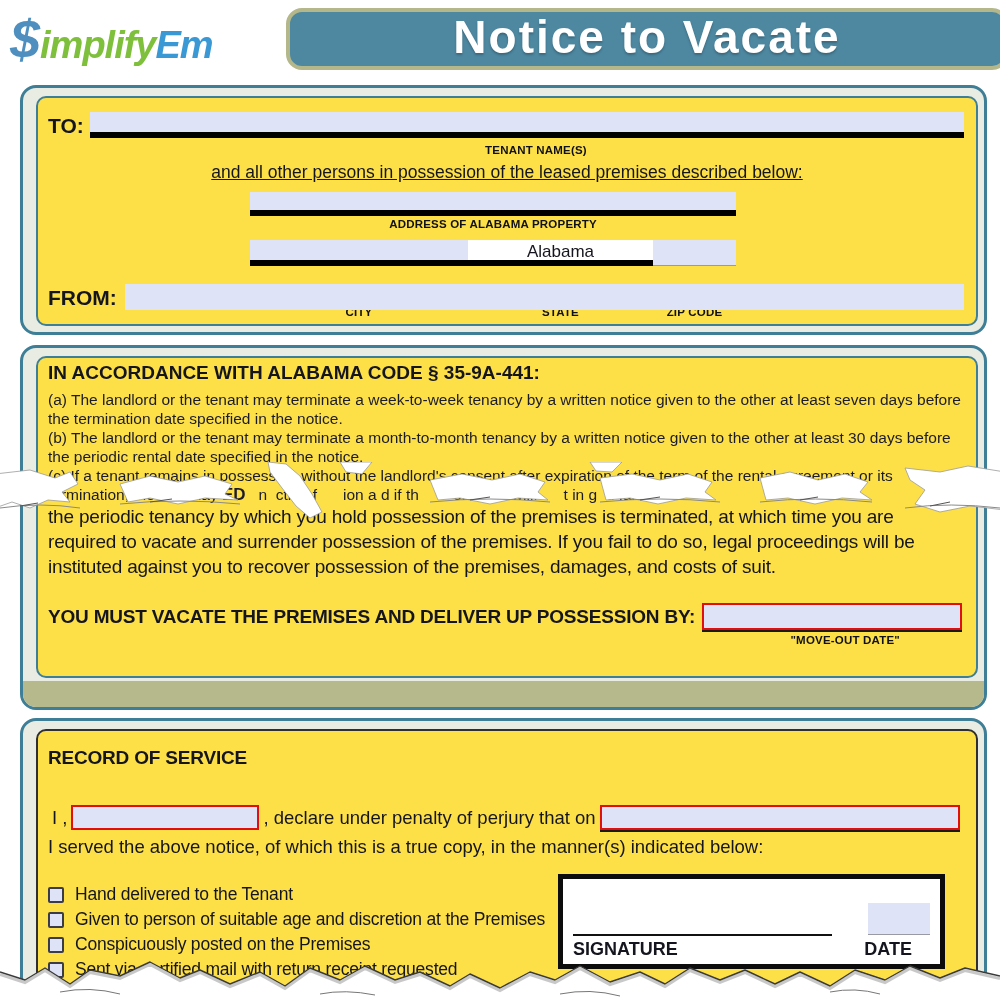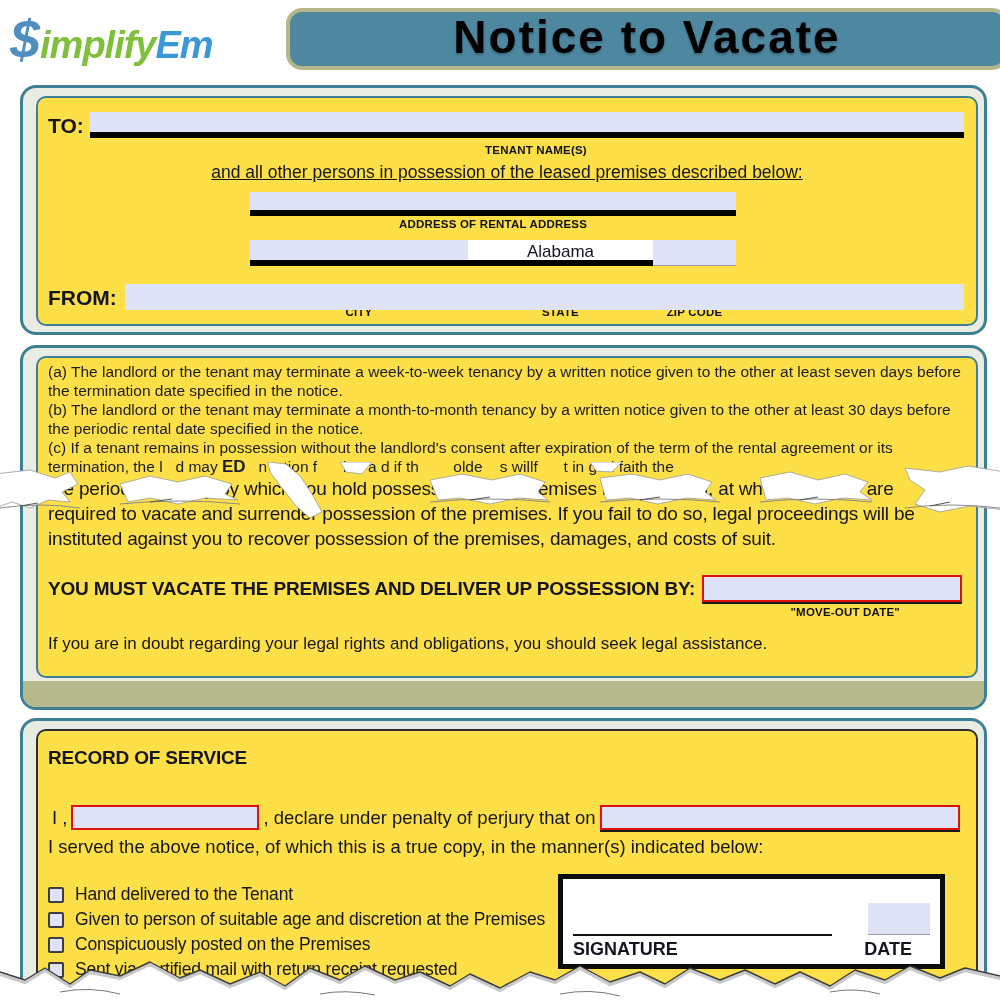--- a/index.html
+++ b/index.html
@@ -14,21 +14,21 @@
   #logo { position:absolute; left:10px; top:12px; height:58px; display:flex; align-items:baseline; }
   #logo .dollar { font-size:54px; font-weight:bold; color:#4e8fc0; font-style:italic; line-height:1; }
   #logo .green  { font-size:38px; font-weight:bold; font-style:italic; color:#7ebf3c; letter-spacing:-1px; }
   #logo .blue   { font-size:38px; font-weight:bold; font-style:italic; color:#3a98d5; letter-spacing:-1px; }
   #banner {
     position:absolute; left:286px; top:8px; right:-8px; height:62px;
     background:#4d87a0; border:4px solid #b3b789; border-radius:16px;
     display:flex; align-items:center; justify-content:center;
   }
   #banner .title {
-    color:#000000; font-size:46px; font-weight:bold; letter-spacing:2px;
+    color:#ffffff; font-size:46px; font-weight:bold; letter-spacing:2px;
     text-shadow: 0 2px 2px rgba(40,70,85,.45); padding-bottom:4px;
   }
   
   .section { position:absolute; left:20px; width:967px; }
   .outer { position:absolute; inset:0; background:#e9ece2; border:3px solid #3e7e96; border-radius:16px; }
   .inner { position:absolute; left:16px; top:11px; right:9px; bottom:9px; background:#fde047; border:2px solid #3e7e96; border-radius:10px; }
   #sec1 { top:85px;  height:250px; }
   #sec2 { top:345px; height:365px; }
   #sec2 .inner { bottom:32px; }
   #sec2 .olive-band { position:absolute; left:3px; right:3px; bottom:3px; height:26px; background:#b5b98c; border-radius:0 0 13px 13px; }
@@ -111,21 +111,21 @@
     <div class="outer"></div>
     <div class="inner">
       <div class="row-to">
         <span class="cap">TO:</span>
         <div class="fld u-black"></div>
       </div>
       <div id="tenant-lbl" class="lbl-sm">TENANT NAME(S)</div>
       <div id="persons-line">and all other persons in possession of the leased premises described below:</div>
       <div id="addr-block">
         <div class="fld u-black"></div>
-        <span class="lbl-sm">ADDRESS OF RENTAL ADDRESS</span>
+        <span class="lbl-sm">ADDRESS OF ALABAMA PROPERTY</span>
       </div>
       <div id="csz-row">
         <div class="fld u-black csz-city"></div>
         <div class="csz-state u-black">Alabama</div>
         <div class="fld u-gray csz-zip"></div>
       </div>
       <div id="csz-lbls">
         <span class="lbl-sm">CITY</span>
         <span class="lbl-sm">STATE</span>
         <span class="lbl-sm">ZIP CODE</span>
@@ -134,31 +134,31 @@
         <span class="cap">FROM:</span>
         <div class="fld"></div>
       </div>
     </div>
   </div>
 
   <div class="section" id="sec2">
     <div class="outer"></div>
     <div class="olive-band"></div>
     <div class="inner">
+      <div id="statute-h">IN ACCORDANCE WITH ALABAMA CODE § 35-9A-441:</div>
       <p class="p-small">(a) The landlord or the tenant may terminate a week-to-week tenancy by a written notice given to the other at least seven days before the termination date specified in the notice.</p>
       <p class="p-small">(b) The landlord or the tenant may terminate a month-to-month tenancy by a written notice given to the other at least 30 days before the periodic rental date specified in the notice.</p>
       <p class="p-small">(c) If a tenant remains in possession without the landlord's consent after expiration of the term of the rental agreement or its</p>
       <div class="torn-line"><span>termination, the l   d may </span><b>ED</b><span>   n  ction f      ion a d if th        olde    s willf      t in g  d faith the</span></div>
       <p class="p-big">the periodic tenancy by which you hold possession of the premises is terminated, at which time you are required to vacate and surrender possession of the premises. If you fail to do so, legal proceedings will be instituted against you to recover possession of the premises, damages, and costs of suit.</p>
       <div id="vacate-row">
         <span class="cap">YOU MUST VACATE THE PREMISES AND DELIVER UP POSSESSION BY:</span>
         <div id="moveout-fld" class="red"></div>
       </div>
       <div id="moveout-lbl" class="lbl-sm">"MOVE-OUT DATE"</div>
-      <div id="doubt-line">If you are in doubt regarding your legal rights and obligations, you should seek legal assistance.</div>
     </div>
   </div>
 
   <div class="section" id="sec3">
     <div class="outer"></div>
     <div class="inner">
       <div id="ros-h">RECORD OF SERVICE</div>
       <div id="declare-row">
         <span class="t">I ,</span>
         <div id="server-fld" class="red"></div>

